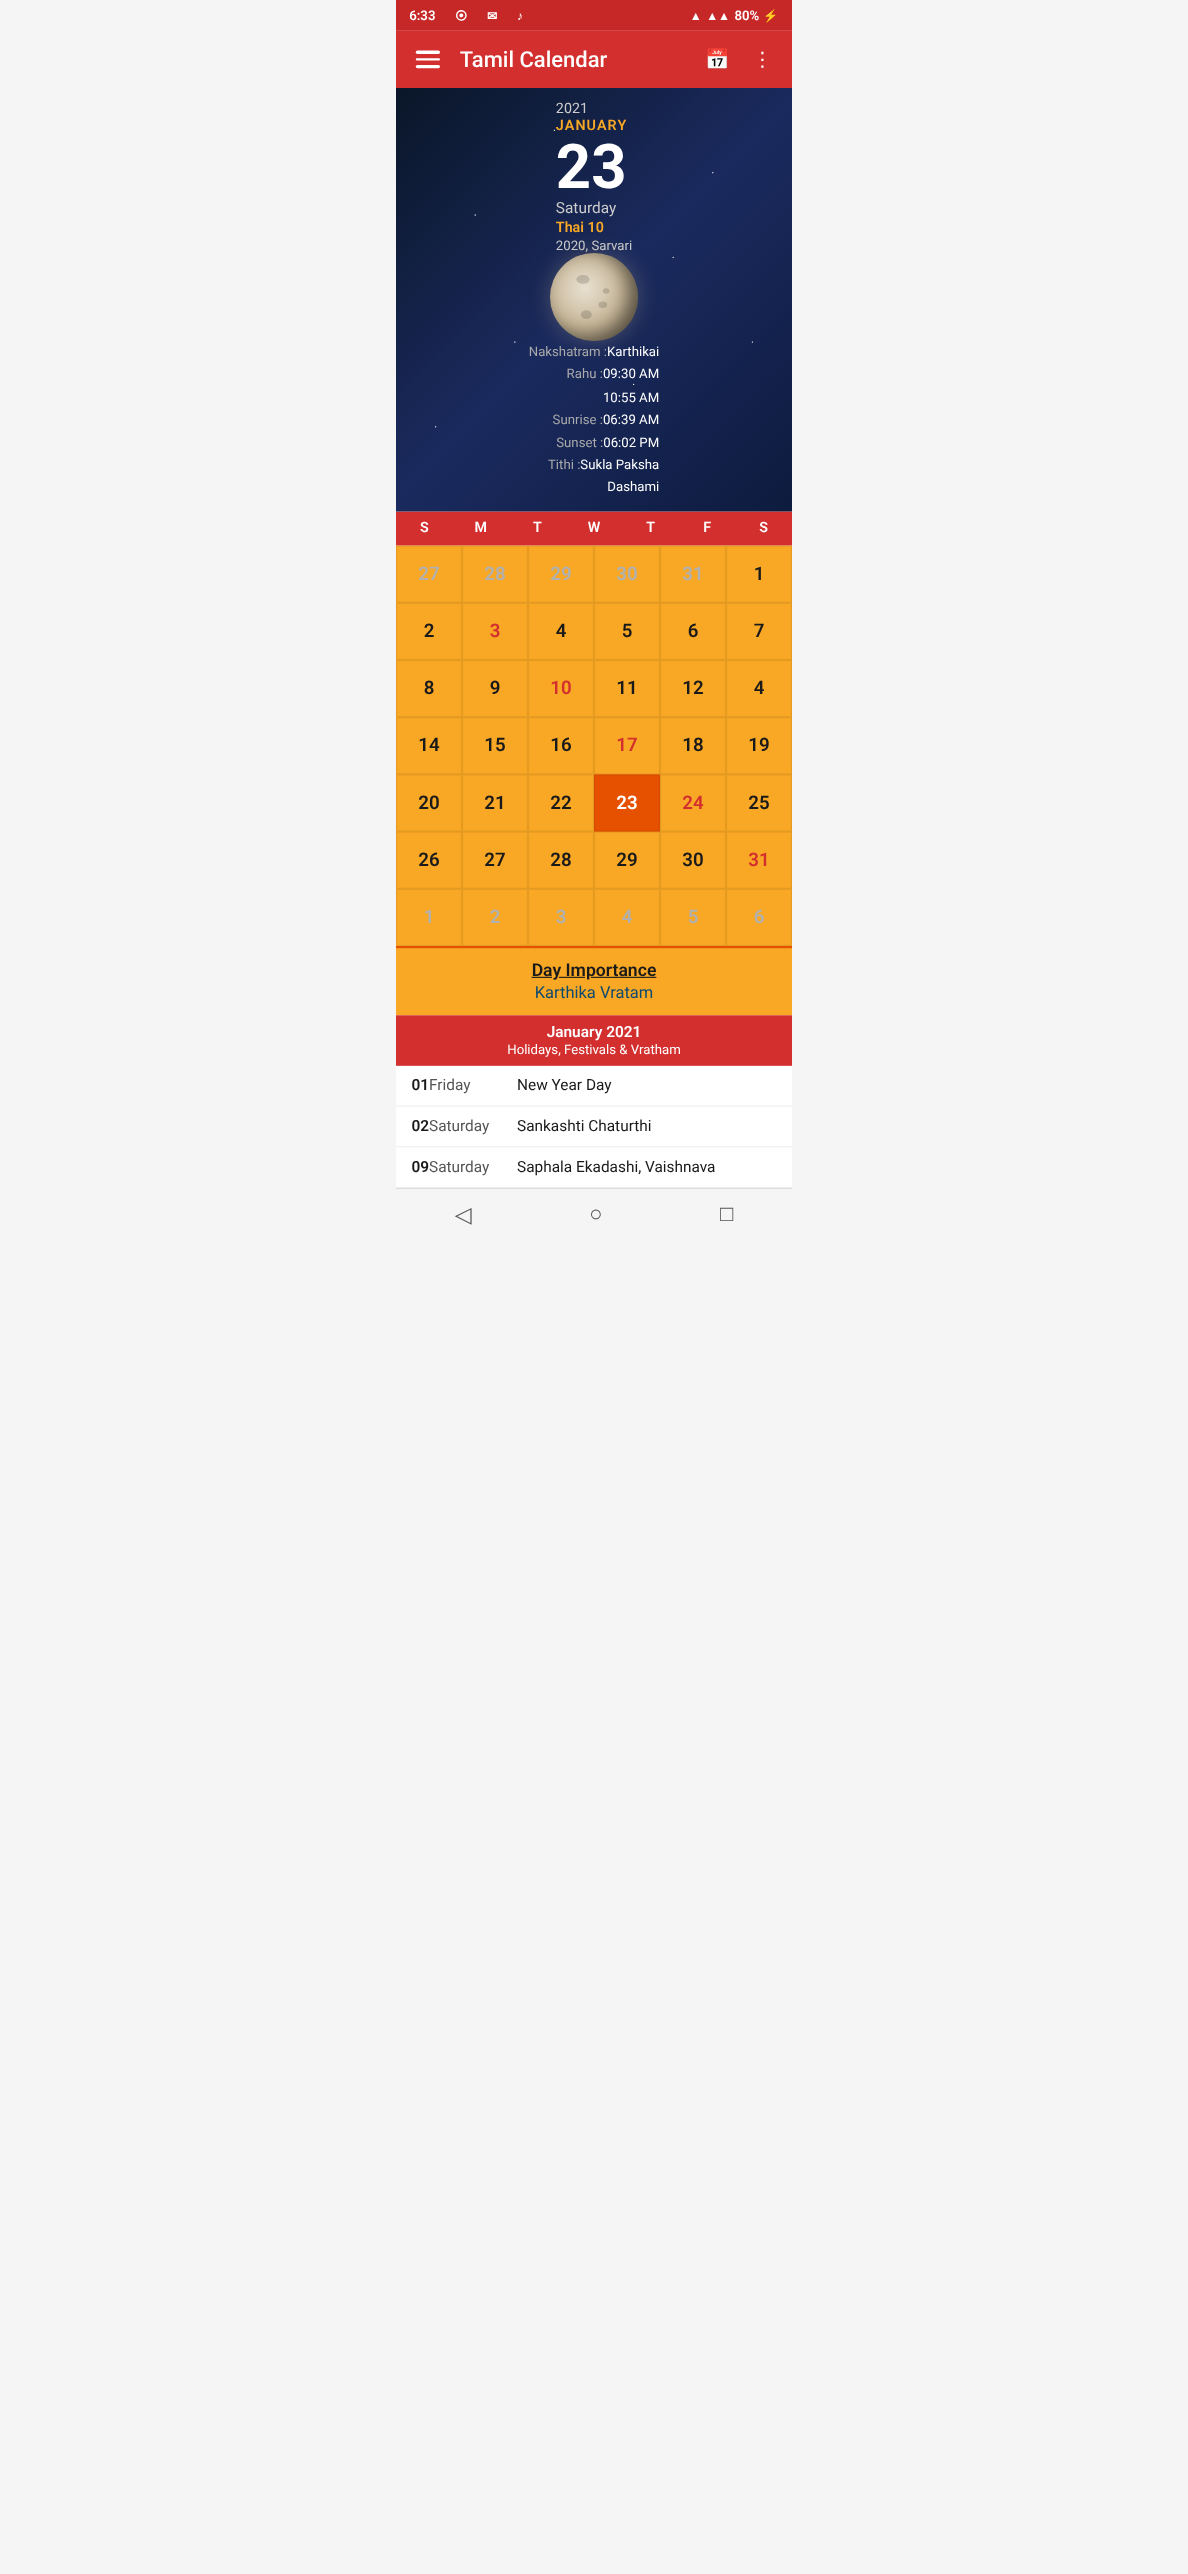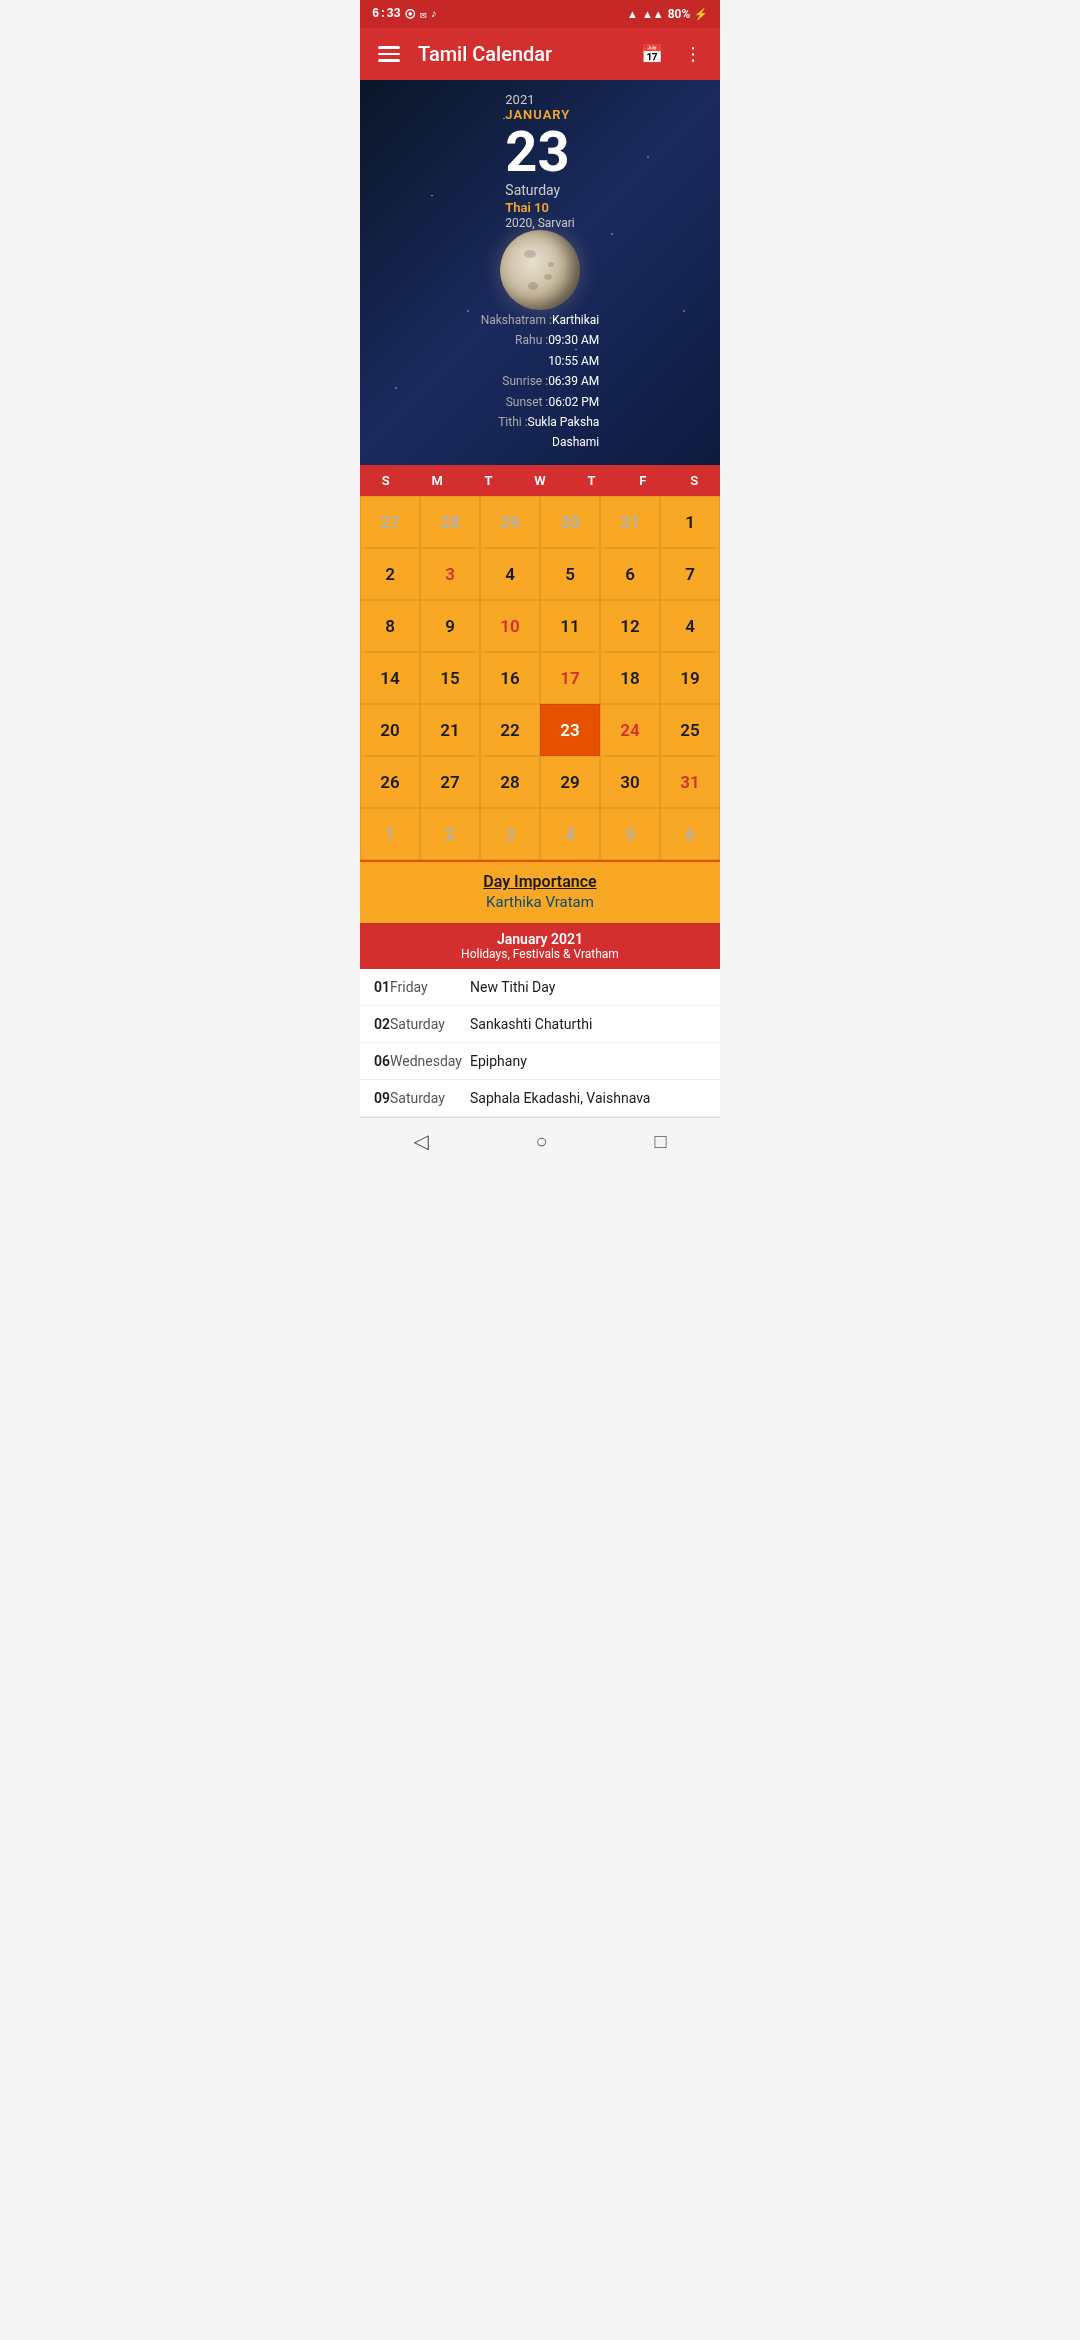--- a/index.html
+++ b/index.html
@@ -17,21 +17,21 @@
       background: #c62828;
       color: white;
       display: flex;
       justify-content: space-between;
       align-items: center;
       padding: 4px 12px;
       height: 28px;
       font-size: 12px;
       font-weight: 600;
     }
-    .status-left { display: flex; align-items: center; gap: 4px; font-family: Liberation Mono, monospace; }
+    .status-left { display: flex; align-items: center; gap: 18px; }
     .status-right { display: flex; align-items: center; gap: 4px; }
 
     
     .app-bar {
       background: #d32f2f;
       color: white;
       display: flex;
       align-items: center;
       justify-content: space-between;
       padding: 0 12px;
@@ -391,31 +391,26 @@
 
 <div class="festivals-header">
   <div class="festivals-header-month">January 2021</div>
   <div class="festivals-header-sub">Holidays, Festivals &amp; Vratham</div>
 </div>
 
 <div class="festival-list" id="festival-list">
 <div class="festival-item">
       <span class="festival-date">01</span>
       <span class="festival-day">Friday</span>
-      <span class="festival-name">New Tithi Day</span>
+      <span class="festival-name">New Year Day</span>
     </div>
     <div class="festival-item">
       <span class="festival-date">02</span>
       <span class="festival-day">Saturday</span>
       <span class="festival-name">Sankashti Chaturthi</span>
-    </div>
-    <div class="festival-item">
-      <span class="festival-date">06</span>
-      <span class="festival-day">Wednesday</span>
-      <span class="festival-name">Epiphany</span>
     </div>
     <div class="festival-item">
       <span class="festival-date">09</span>
       <span class="festival-day">Saturday</span>
       <span class="festival-name">Saphala Ekadashi, Vaishnava</span>
     </div>
   </div>
 
 <div class="nav-bar">
   <button class="nav-btn" aria-label="Back">

